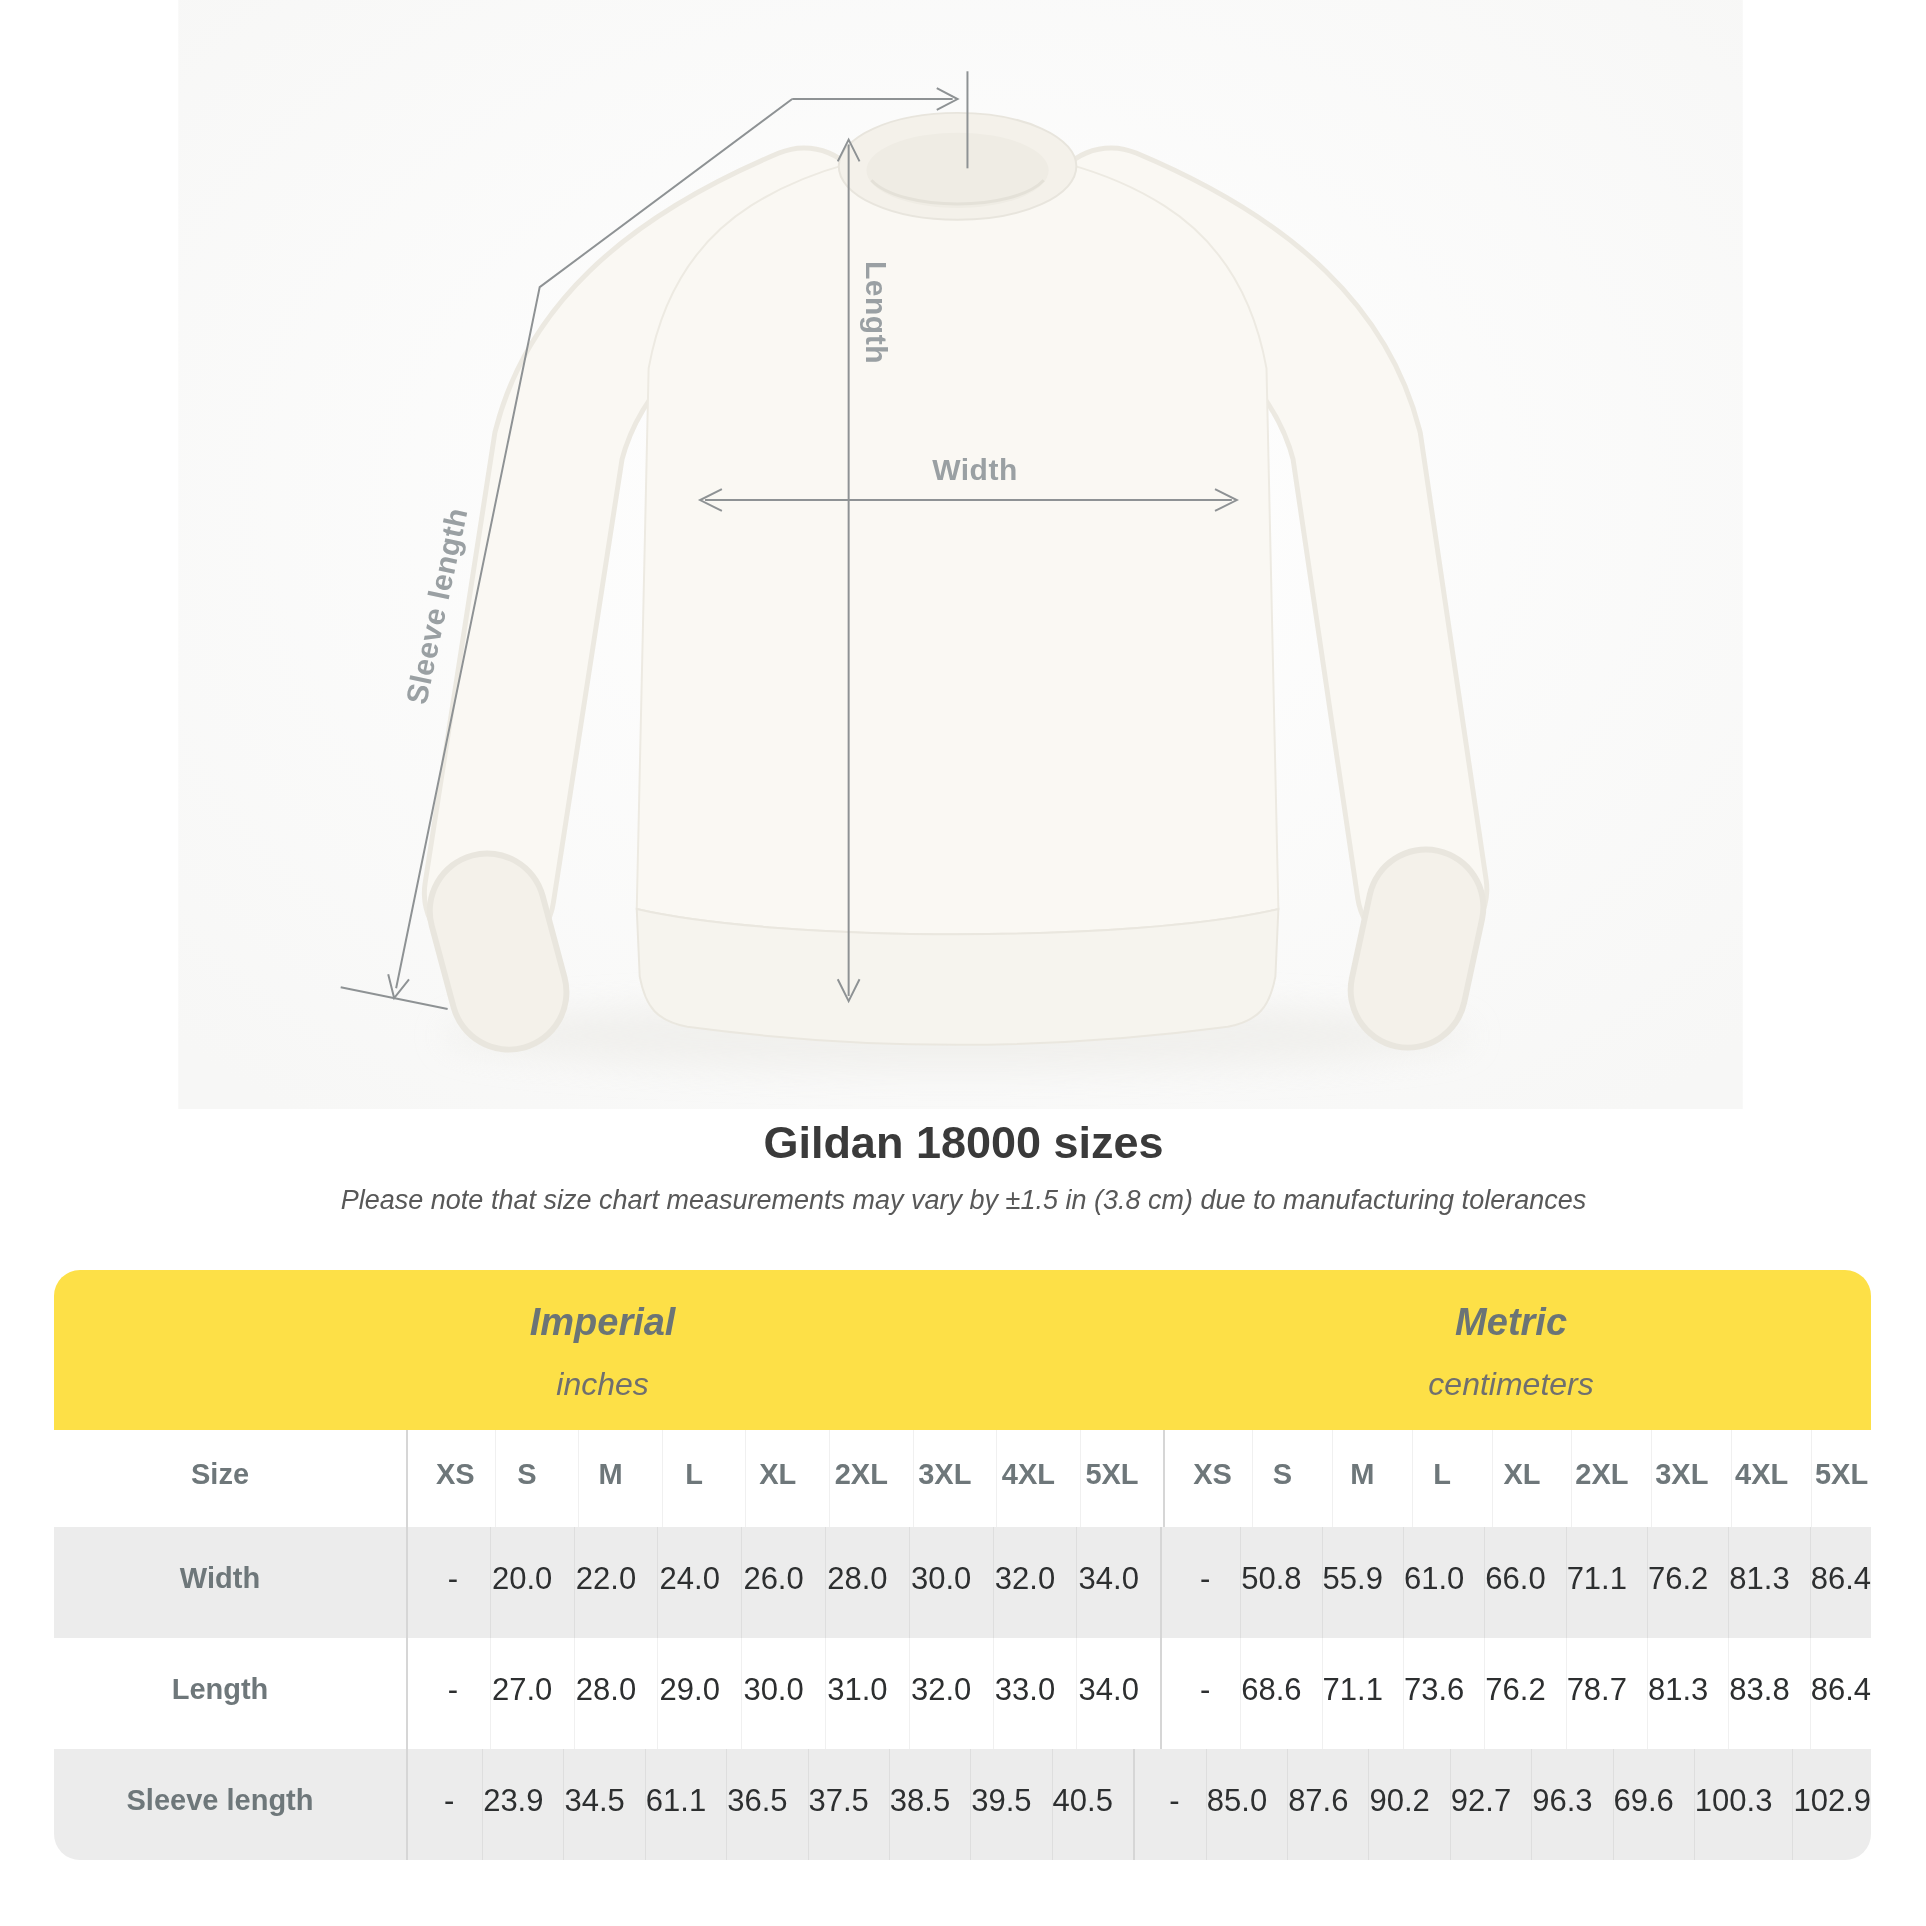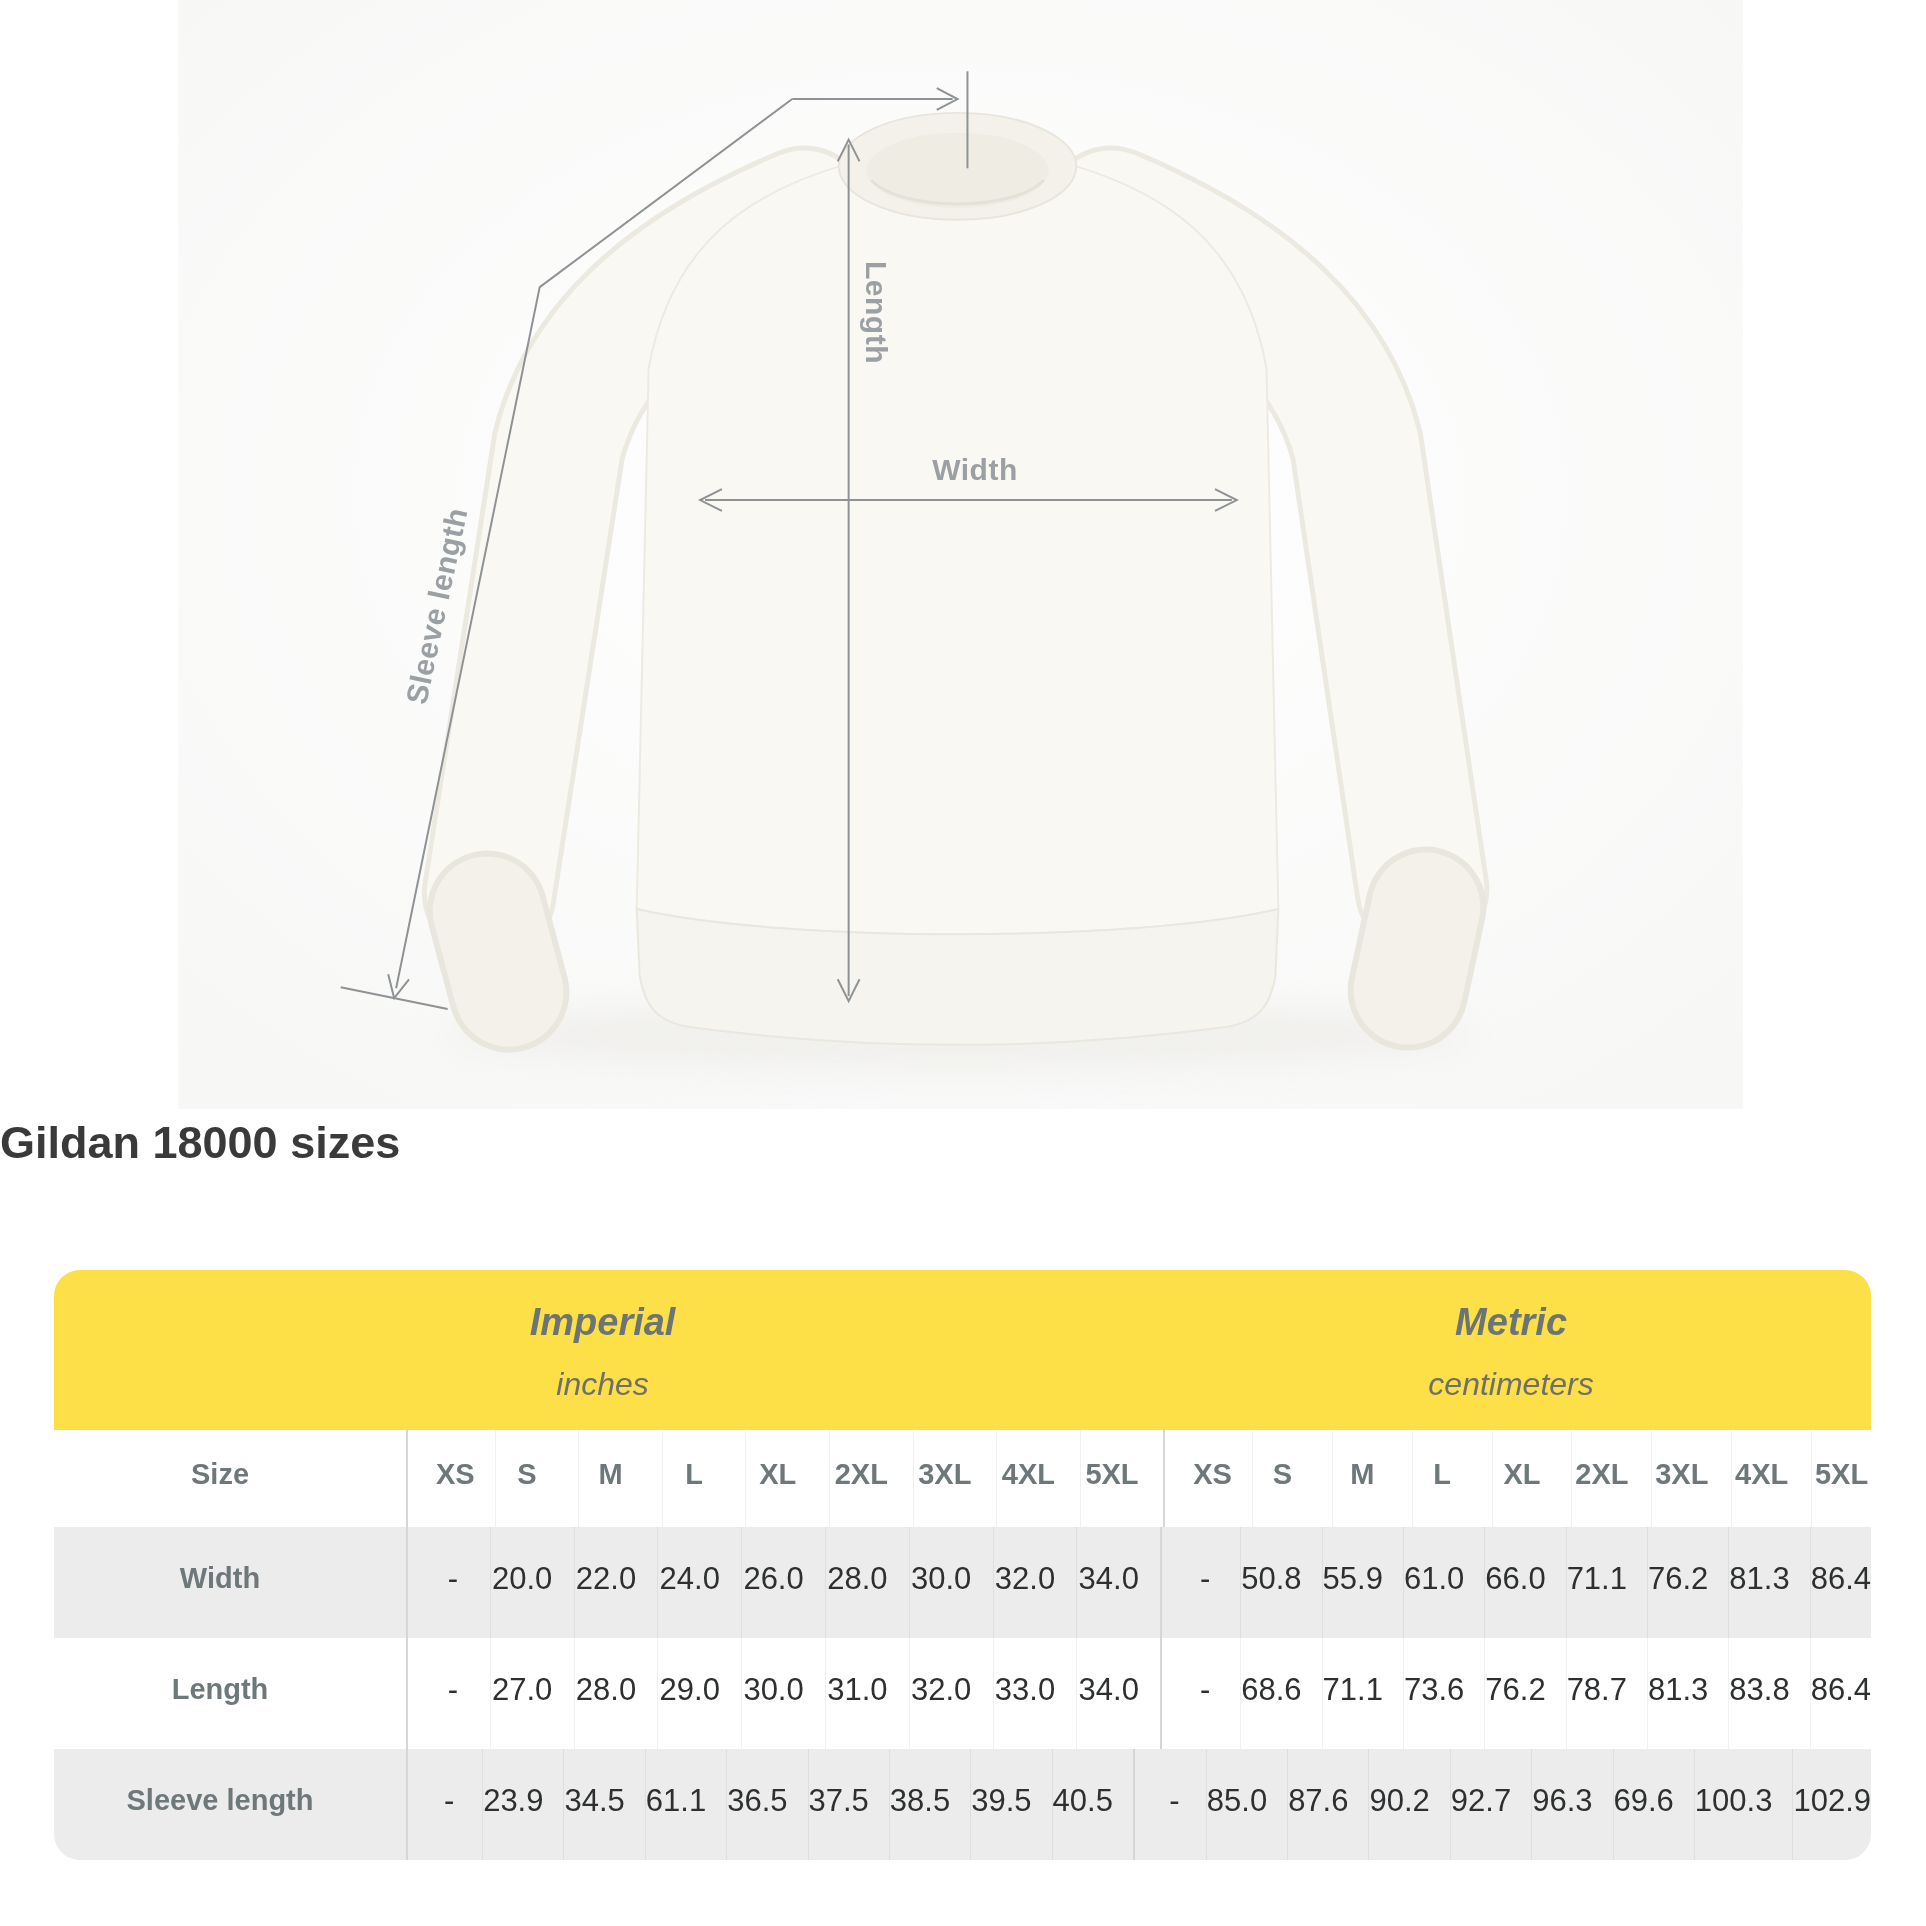--- a/index.html
+++ b/index.html
@@ -8,21 +8,21 @@
     font-family:"Liberation Sans",sans-serif;
   }
   
   .photo{position:absolute;top:0;left:0;width:1927px;height:1109px;}
   .photo svg{display:block;}
   .anno-label{position:absolute;font-weight:bold;font-size:30px;color:#9aa0a3;letter-spacing:0.5px;}
   #lenLabel{left:859px;top:261px;writing-mode:vertical-rl;}
   #widLabel{left:975px;top:453px;transform:translateX(-50%);}
   #slvLabel{left:437px;top:606px;transform:translate(-50%,-50%) rotate(-78deg);white-space:nowrap;}
   
-  .heading{position:absolute;top:1117px;left:0;width:1927px;text-align:left;}
+  .heading{position:absolute;top:1117px;left:0;width:1927px;text-align:center;}
   .title{font-size:45px;font-weight:bold;color:#3a3a3a;}
   .note{margin-top:16px;font-style:italic;font-size:27px;color:#585858;}
   
   .size-table{position:absolute;left:54px;top:1270px;width:1817px;border-radius:26px;overflow:hidden;}
   .band{display:grid;grid-template-columns:1108fr 727fr;background:#fde047;height:160px;}
   .band-group{display:flex;flex-direction:column;align-items:center;justify-content:center;padding-top:4px;}
   .band-title{font-size:38px;font-weight:bold;font-style:italic;color:#6b7476;}
   .band-unit{font-size:32px;font-style:italic;color:#6f6f6f;margin-top:22px;}
   .trow{display:grid;grid-template-columns:332px repeat(9,86fr) repeat(9,81fr);background:#ffffff;gap:20px;}
   .trow.alt{background:#ececec;}
@@ -113,20 +113,21 @@
     </g>
   </svg>
 
   <div id="lenLabel" class="anno-label">Length</div>
   <div id="widLabel" class="anno-label">Width</div>
   <div id="slvLabel" class="anno-label">Sleeve length</div>
 </div>
 
 <div class="heading">
   <div class="title">Gildan 18000 sizes</div>
+  <div class="note">Please note that size chart measurements may vary by ±1.5 in (3.8 cm) due to manufacturing tolerances</div>
 </div>
 
 <div class="size-table">
   <div class="band">
     <div class="band-group">
       <div class="band-title">Imperial</div>
       <div class="band-unit">inches</div>
     </div>
     <div class="band-group">
       <div class="band-title">Metric</div>

